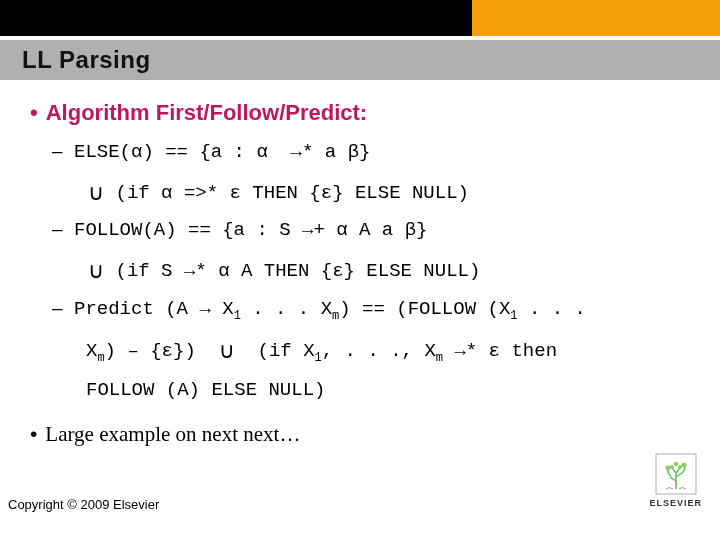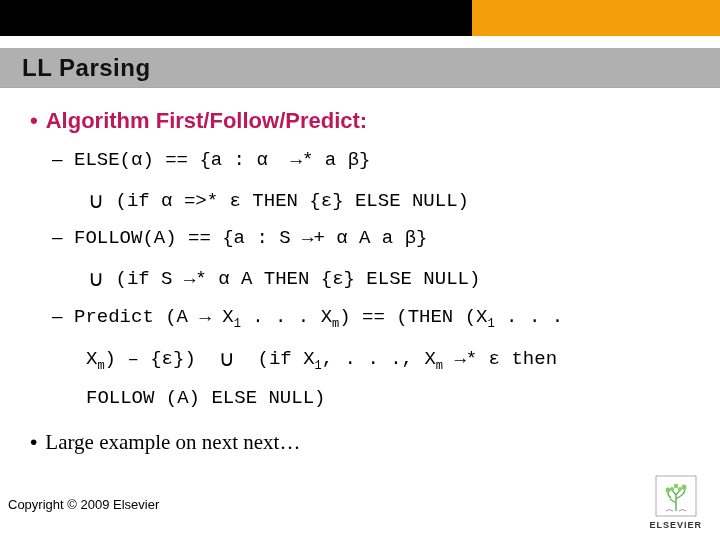--- a/index.html
+++ b/index.html
@@ -22,21 +22,21 @@
     height: 36px;
     background: #f59e0b;
   }
   .title-row {
     background: #b0b0b0;
     height: 40px;
     display: flex;
     align-items: center;
     padding-left: 22px;
     border-bottom: 1px solid #aaa;
-    margin-top: 12px;
+    margin-top: 4px;
   }
   .title-row h1 {
     font-size: 24px;
     font-weight: 900;
     color: #111;
     letter-spacing: 0.5px;
   }
   .content {
     padding: 20px 30px 0 30px;
   }
@@ -68,21 +68,21 @@
   .copyright {
     position: absolute;
     left: 8px;
     bottom: 28px;
     font-size: 13px;
     color: #000;
   }
   .logo {
     position: absolute;
     right: 18px;
-    bottom: 10px;
+    bottom: 32px;
     display: flex;
     flex-direction: column;
     align-items: center;
     gap: 3px;
   }
   .logo svg { display: block; }
   .logo-text {
     font-size: 9px;
     letter-spacing: 1px;
     color: #333;
@@ -111,21 +111,21 @@
     <div class="sub"><span class="dash">–</span> <span>ELSE(α) == {a : α  →* a β}</span></div>
     <div class="sub-line2"><span class="union">∪</span> <span>(if α =&gt;* ε THEN {ε} ELSE NULL)</span></div>
   </div>
 
   <div class="block">
     <div class="sub"><span class="dash">–</span> <span>FOLLOW(A) == {a : S →+ α A a β}</span></div>
     <div class="sub-line2"><span class="union">∪</span> <span>(if S →* α A THEN {ε} ELSE NULL)</span></div>
   </div>
 
   <div class="block">
-    <div class="sub"><span class="dash">–</span> <span>Predict (A → X</span><span class="subscript">1</span><span> . . . X</span><span class="subscript">m</span><span>) == (THEN (X</span><span class="subscript">1</span><span> . . .</span></div>
+    <div class="sub"><span class="dash">–</span> <span>Predict (A → X</span><span class="subscript">1</span><span> . . . X</span><span class="subscript">m</span><span>) == (FOLLOW (X</span><span class="subscript">1</span><span> . . .</span></div>
     <div class="sub" style="margin-left:56px;"><span>X</span><span class="subscript">m</span><span>) – {ε})  </span><span class="union">∪</span><span>  (if X</span><span class="subscript">1</span><span>, . . ., X</span><span class="subscript">m</span><span> →* ε then</span></div>
     <div class="sub" style="margin-left:56px;"><span>FOLLOW (A) ELSE NULL)</span></div>
   </div>
 
   <div class="bullet2">
     <span class="dot">•</span><span>Large example on next next…</span>
   </div>
 
 </div>
 

